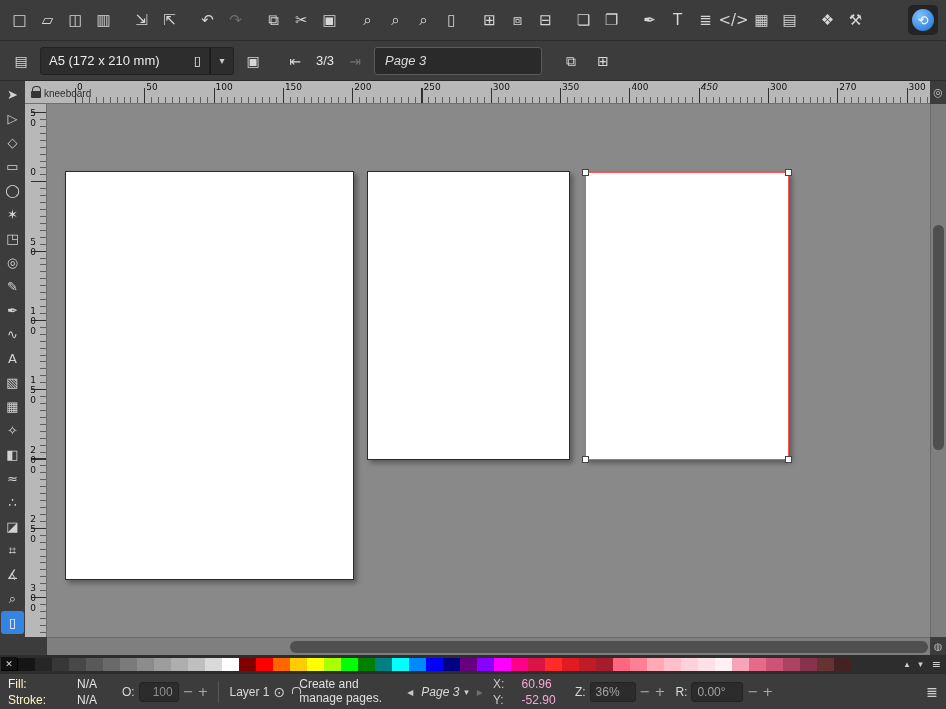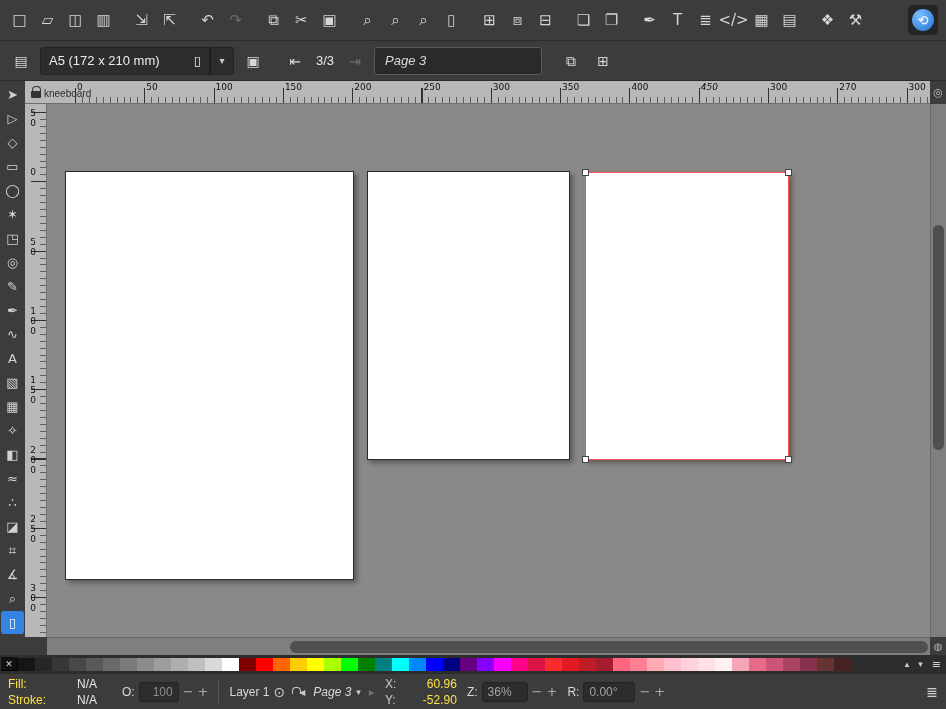--- a/index.html
+++ b/index.html
@@ -112,40 +112,40 @@
   .swatch{width:17px;height:13px;flex:none}
   #palette-controls{margin-left:auto;display:flex;align-items:center;gap:9px;color:#cfcfcf;
     font-size:9px;padding-right:5px;font-family:"DejaVu Sans",sans-serif}
   #palette-controls .pmenu{font-size:11px}
 
   
   #statusbar{position:absolute;left:0;top:673px;width:946px;height:36px;background:#3c3c3c;
     border-top:1px solid #2b2b2b;display:flex;align-items:center;padding:0 8px;color:#d8d8d8;
     font-size:12px;gap:10px}
   .fs{display:grid;grid-template-columns:auto auto;column-gap:16px;row-gap:2px;min-width:104px}
-  .fs .lbl{color:#fde047}
+  .fs .lbl{color:#fef9c3}
   .fs .val{color:#e6e6e6}
   .grp{display:flex;align-items:center;gap:4px;flex:none}
   .sb-box{height:20px;background:#2c2c2c;border:1px solid #232323;border-radius:3px;color:#a3a3a3;
     font-size:12px;padding:0 5px;outline:none;font-family:"Liberation Sans",sans-serif}
   #opacity-input{width:40px;color:#8f8f8f;text-align:right}
   #zoom-input{width:46px}
   #rot-input{width:52px}
   .spin{color:#a8a8a8;font-size:13px;font-family:"DejaVu Sans",sans-serif}
   .vdiv{width:1px;height:22px;background:#585858;flex:none}
   .eye{font-size:14px;color:#cfcfcf;font-family:"DejaVu Sans",sans-serif}
   #sb-message{width:98px;line-height:1.15;color:#e0e0e0;flex:none}
   .nav-arrow{font-size:12px;color:#c9c9c9;font-family:"DejaVu Sans",sans-serif}
   .nav-arrow.disabled{color:#6f6f6f}
   #page-select{display:flex;align-items:center;gap:5px;padding:2px 4px}
   #page-select .ital{font-style:italic;font-size:12px}
   #page-select .caret{font-size:9px;color:#cfcfcf;font-family:"DejaVu Sans",sans-serif}
   .coords{display:grid;grid-template-columns:auto auto;column-gap:8px;row-gap:2px;min-width:72px}
   .coords .lbl{color:#c9c9c9}
-  .coords .val{color:#fde047;text-align:right}
+  .coords .val{color:#f9a8d4;}
   #sb-menu{margin-left:auto;color:#cfcfcf;font-size:14px;font-family:"DejaVu Sans",sans-serif}
 </style>
 </head>
 <body>
 
 <div id="app">
 
   <div id="commandbar">
 
   <div class="tb-btn">
@@ -487,20 +487,21 @@
       <input id="opacity-input" class="sb-box" value="100" style="">
       <span class="spin">−</span>
       <span class="spin">+</span>
     </div>
     <div class="vdiv"></div>
     <div class="grp">
       <span>Layer 1</span>
       <span class="eye">⊙</span>
       <span><span class="mlock light"></span></span>
     </div>
+    <div id="sb-message">Create and manage pages.</div>
     <div class="grp">
       <span class="nav-arrow">◂</span>
       <div id="page-select">
         <span class="ital">Page 3</span>
         <span class="caret">▾</span>
       </div>
       <span class="nav-arrow disabled">▸</span>
     </div>
     <div class="coords">
       <span class="lbl">X:</span>

